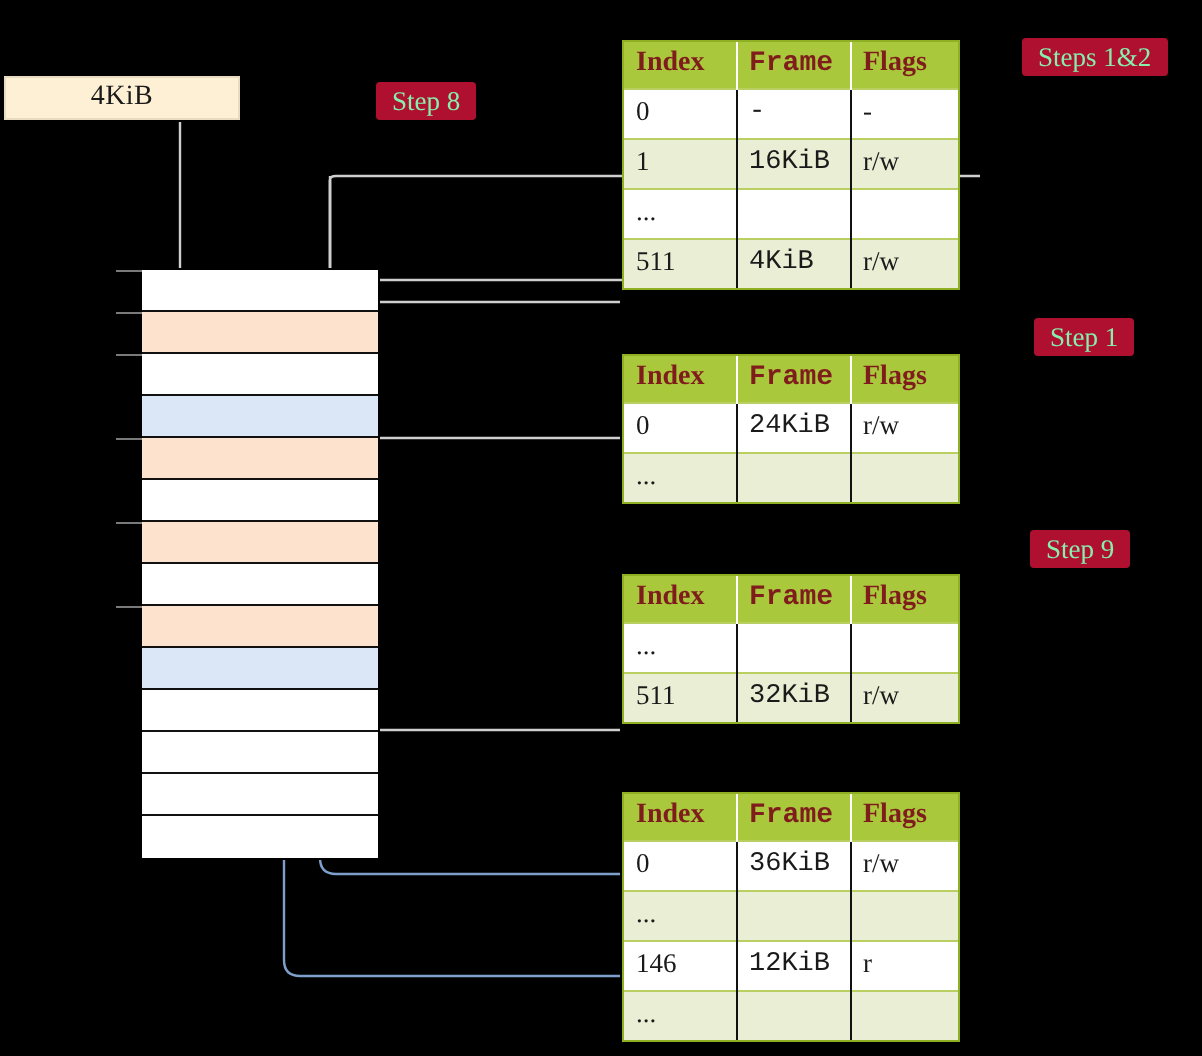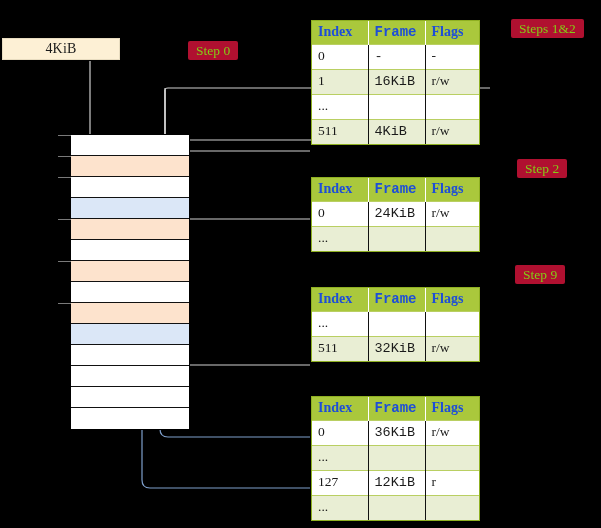--- a/index.html
+++ b/index.html
@@ -36,21 +36,21 @@
     font-size: 14px;
     line-height: 20px;
     text-align: center;
     letter-spacing: .2px;
   }
 
   
   .badge {
     position: absolute;
     background: #b01030;
-    color: #84cc16;
+    color: #86efac;
     font-size: 13.5px;
     line-height: 19px;
     height: 19px;
     padding: 0 8px;
     text-align: center;
     white-space: nowrap;
     border-radius: 2px;
   }
   #badge-step0      { left: 188px; top: 41px; }
   #badge-steps12    { left: 511px; top: 19px; }
@@ -89,21 +89,21 @@
     position: absolute;
     border: 1px solid #8fb022;
     border-collapse: collapse;
     background: #ffffff;
     font-size: 13.5px;
     color: #1a1a1a;
   }
   .ptable table { border-collapse: collapse; }
   .ptable th {
     background: #aac83c;
-    color: #1d4ed8;
+    color: #7f1d1d;
     font-weight: bold;
     text-align: left;
     padding: 2px 6px 3px 6px;
     border-right: 1px solid #ffffff;
     font-size: 14px;
     height: 23px;
   }
   .ptable th:last-child { border-right: none; }
   .ptable td {
     padding: 2px 6px 3px 6px;
@@ -159,23 +159,23 @@
     <g fill="none" stroke="#7e9fcc" stroke-width="1.2">
 
       <path d="M 310 437 L 168 437 Q 160 437 160 429 L 160 334" marker-end="url(#ah-blue)"></path>
 
       <path d="M 310 488 L 150 488 Q 142 488 142 480 L 142 208" marker-end="url(#ah-blue)"></path>
     </g>
   </svg>
 
   <div class="req-box">4KiB</div>
 
-  <div class="badge" id="badge-step0">Step 0</div>
+  <div class="badge" id="badge-step0">Step 8</div>
   <div class="badge" id="badge-steps12">Steps 1&amp;2</div>
-  <div class="badge" id="badge-step3">Step 2</div>
+  <div class="badge" id="badge-step3">Step 1</div>
   <div class="badge" id="badge-step4">Step 9</div>
 
   <div id="mem">
       <div class="mem-row"></div>
       <div class="mem-row orange"></div>
       <div class="mem-row"></div>
       <div class="mem-row blue"></div>
       <div class="mem-row orange"></div>
       <div class="mem-row"></div>
       <div class="mem-row orange"></div>
@@ -289,21 +289,21 @@
             <td class="cw-index">0</td>
             <td class="cw-frame">36KiB</td>
             <td class="cw-flags">r/w</td>
           </tr>
           <tr class="alt">
             <td class="cw-index">...</td>
             <td class="cw-frame"></td>
             <td class="cw-flags"></td>
           </tr>
           <tr>
-            <td class="cw-index">127</td>
+            <td class="cw-index">146</td>
             <td class="cw-frame">12KiB</td>
             <td class="cw-flags">r</td>
           </tr>
           <tr class="alt">
             <td class="cw-index">...</td>
             <td class="cw-frame"></td>
             <td class="cw-flags"></td>
           </tr>
         </tbody>
       </table>

